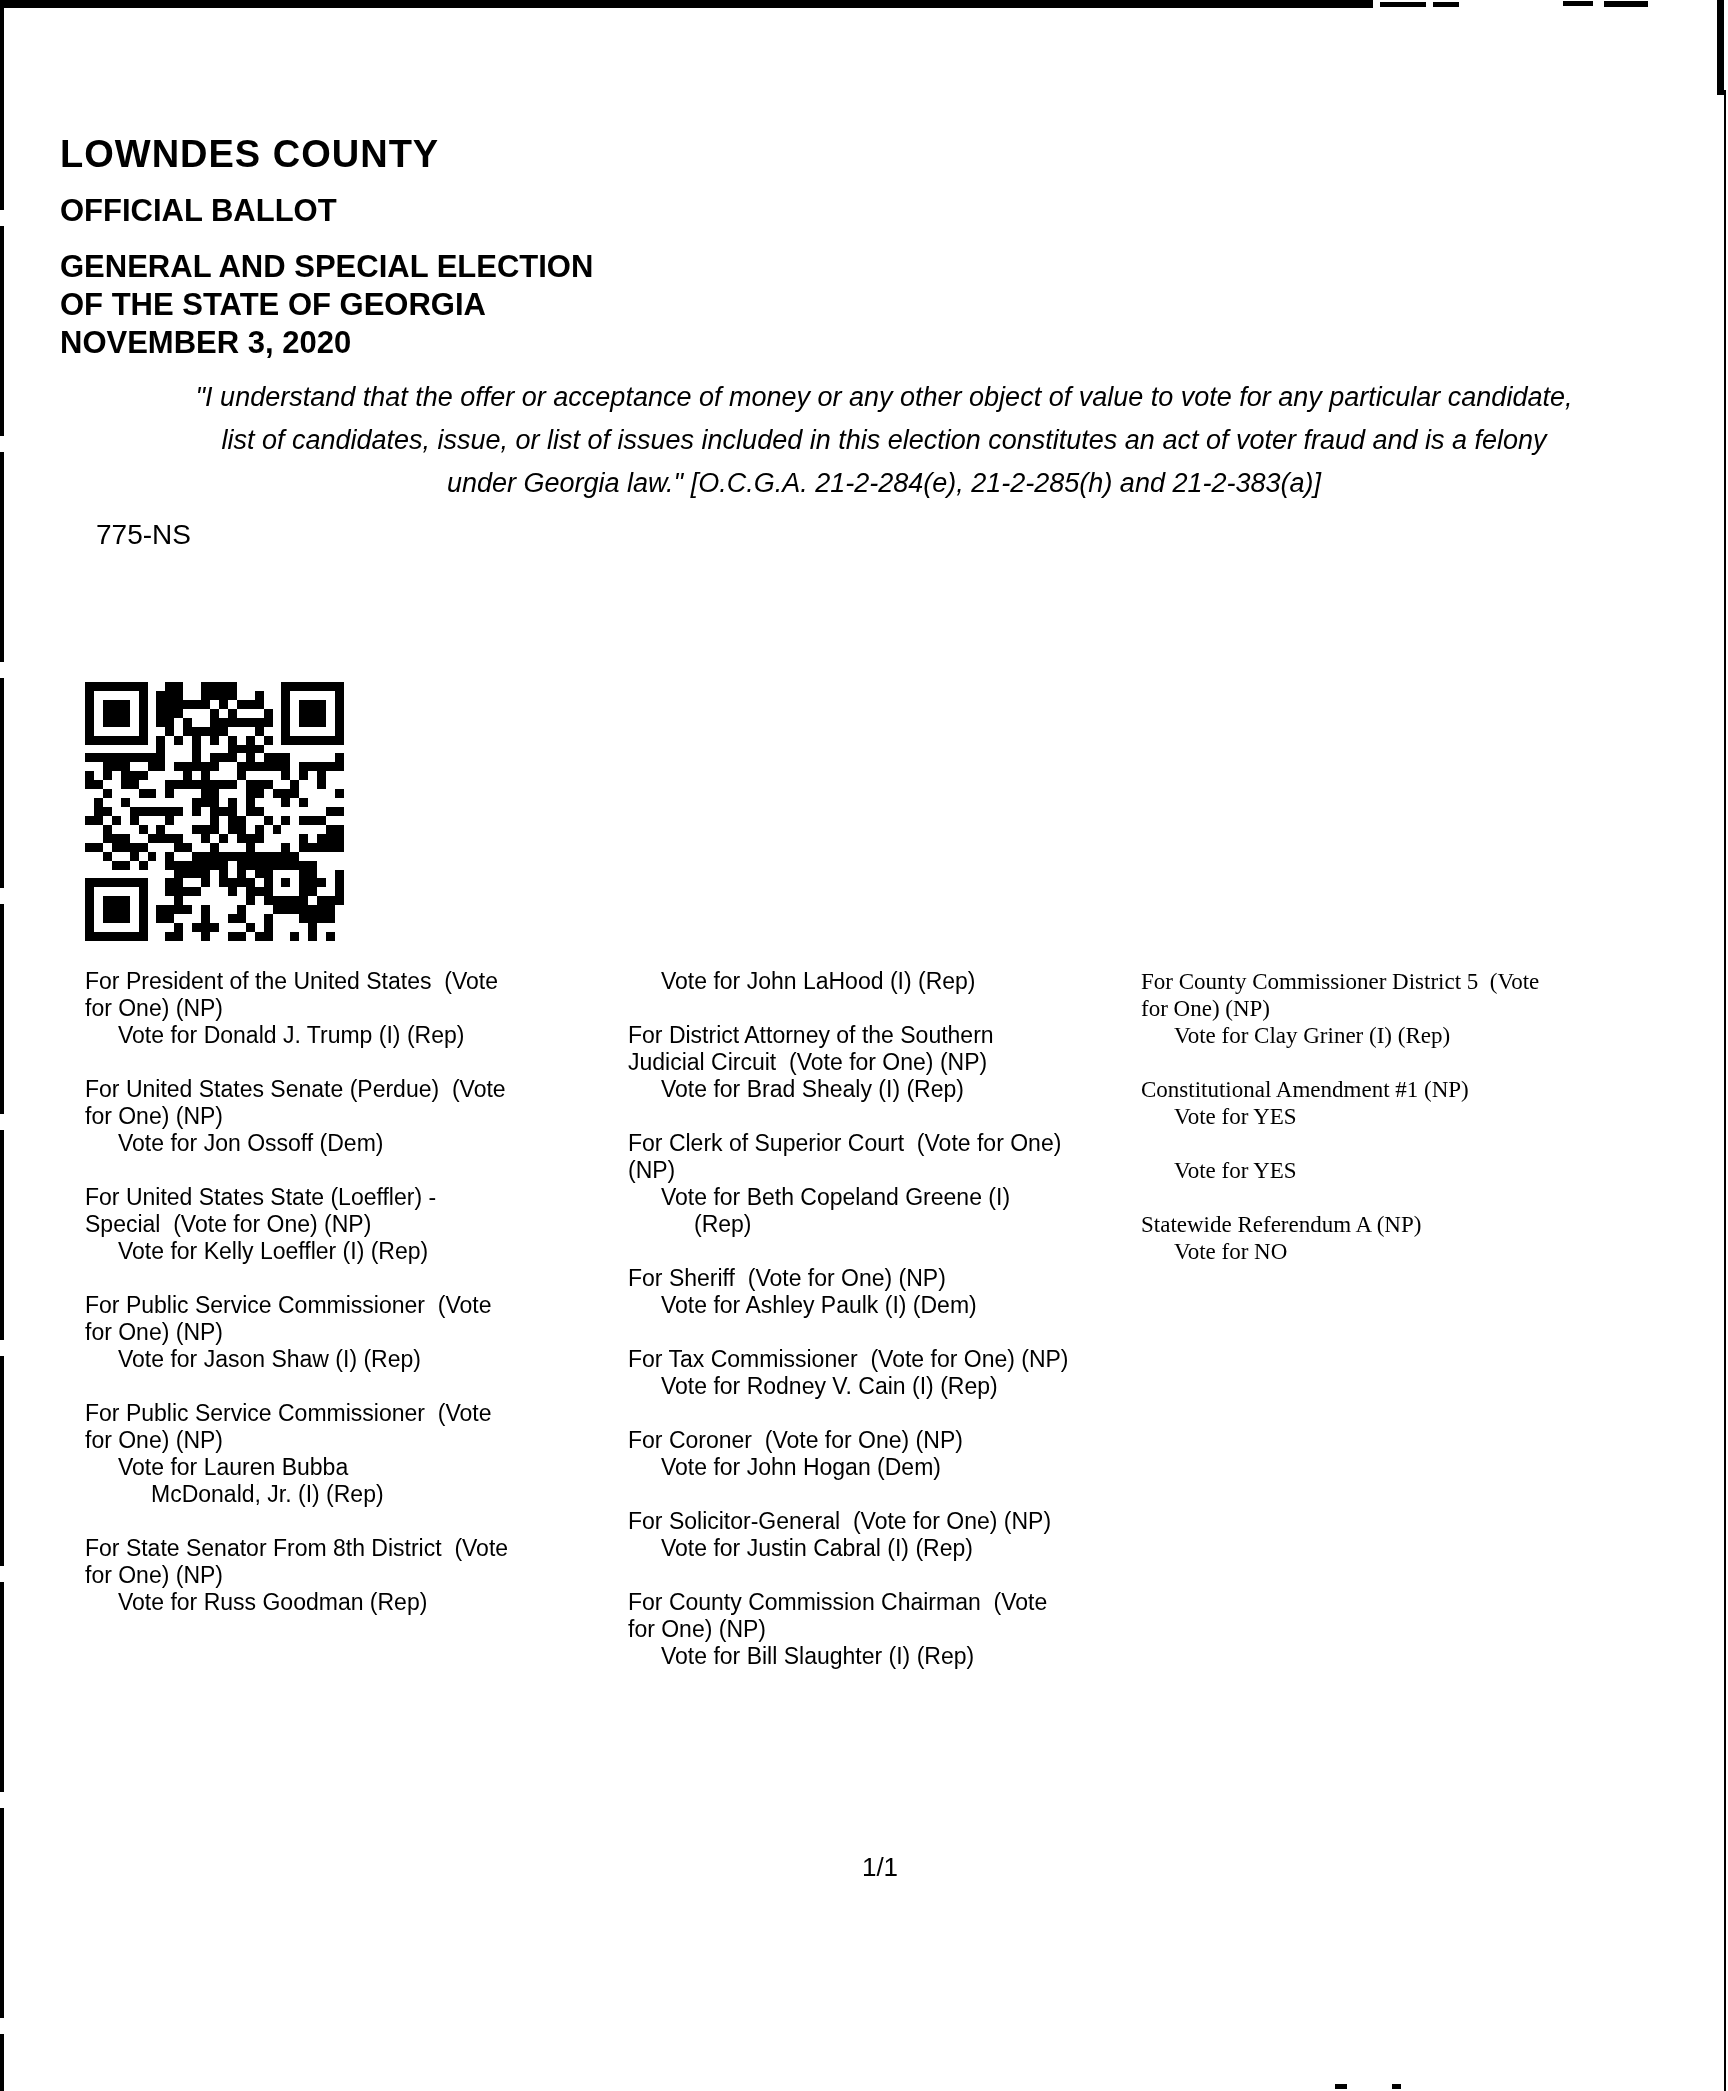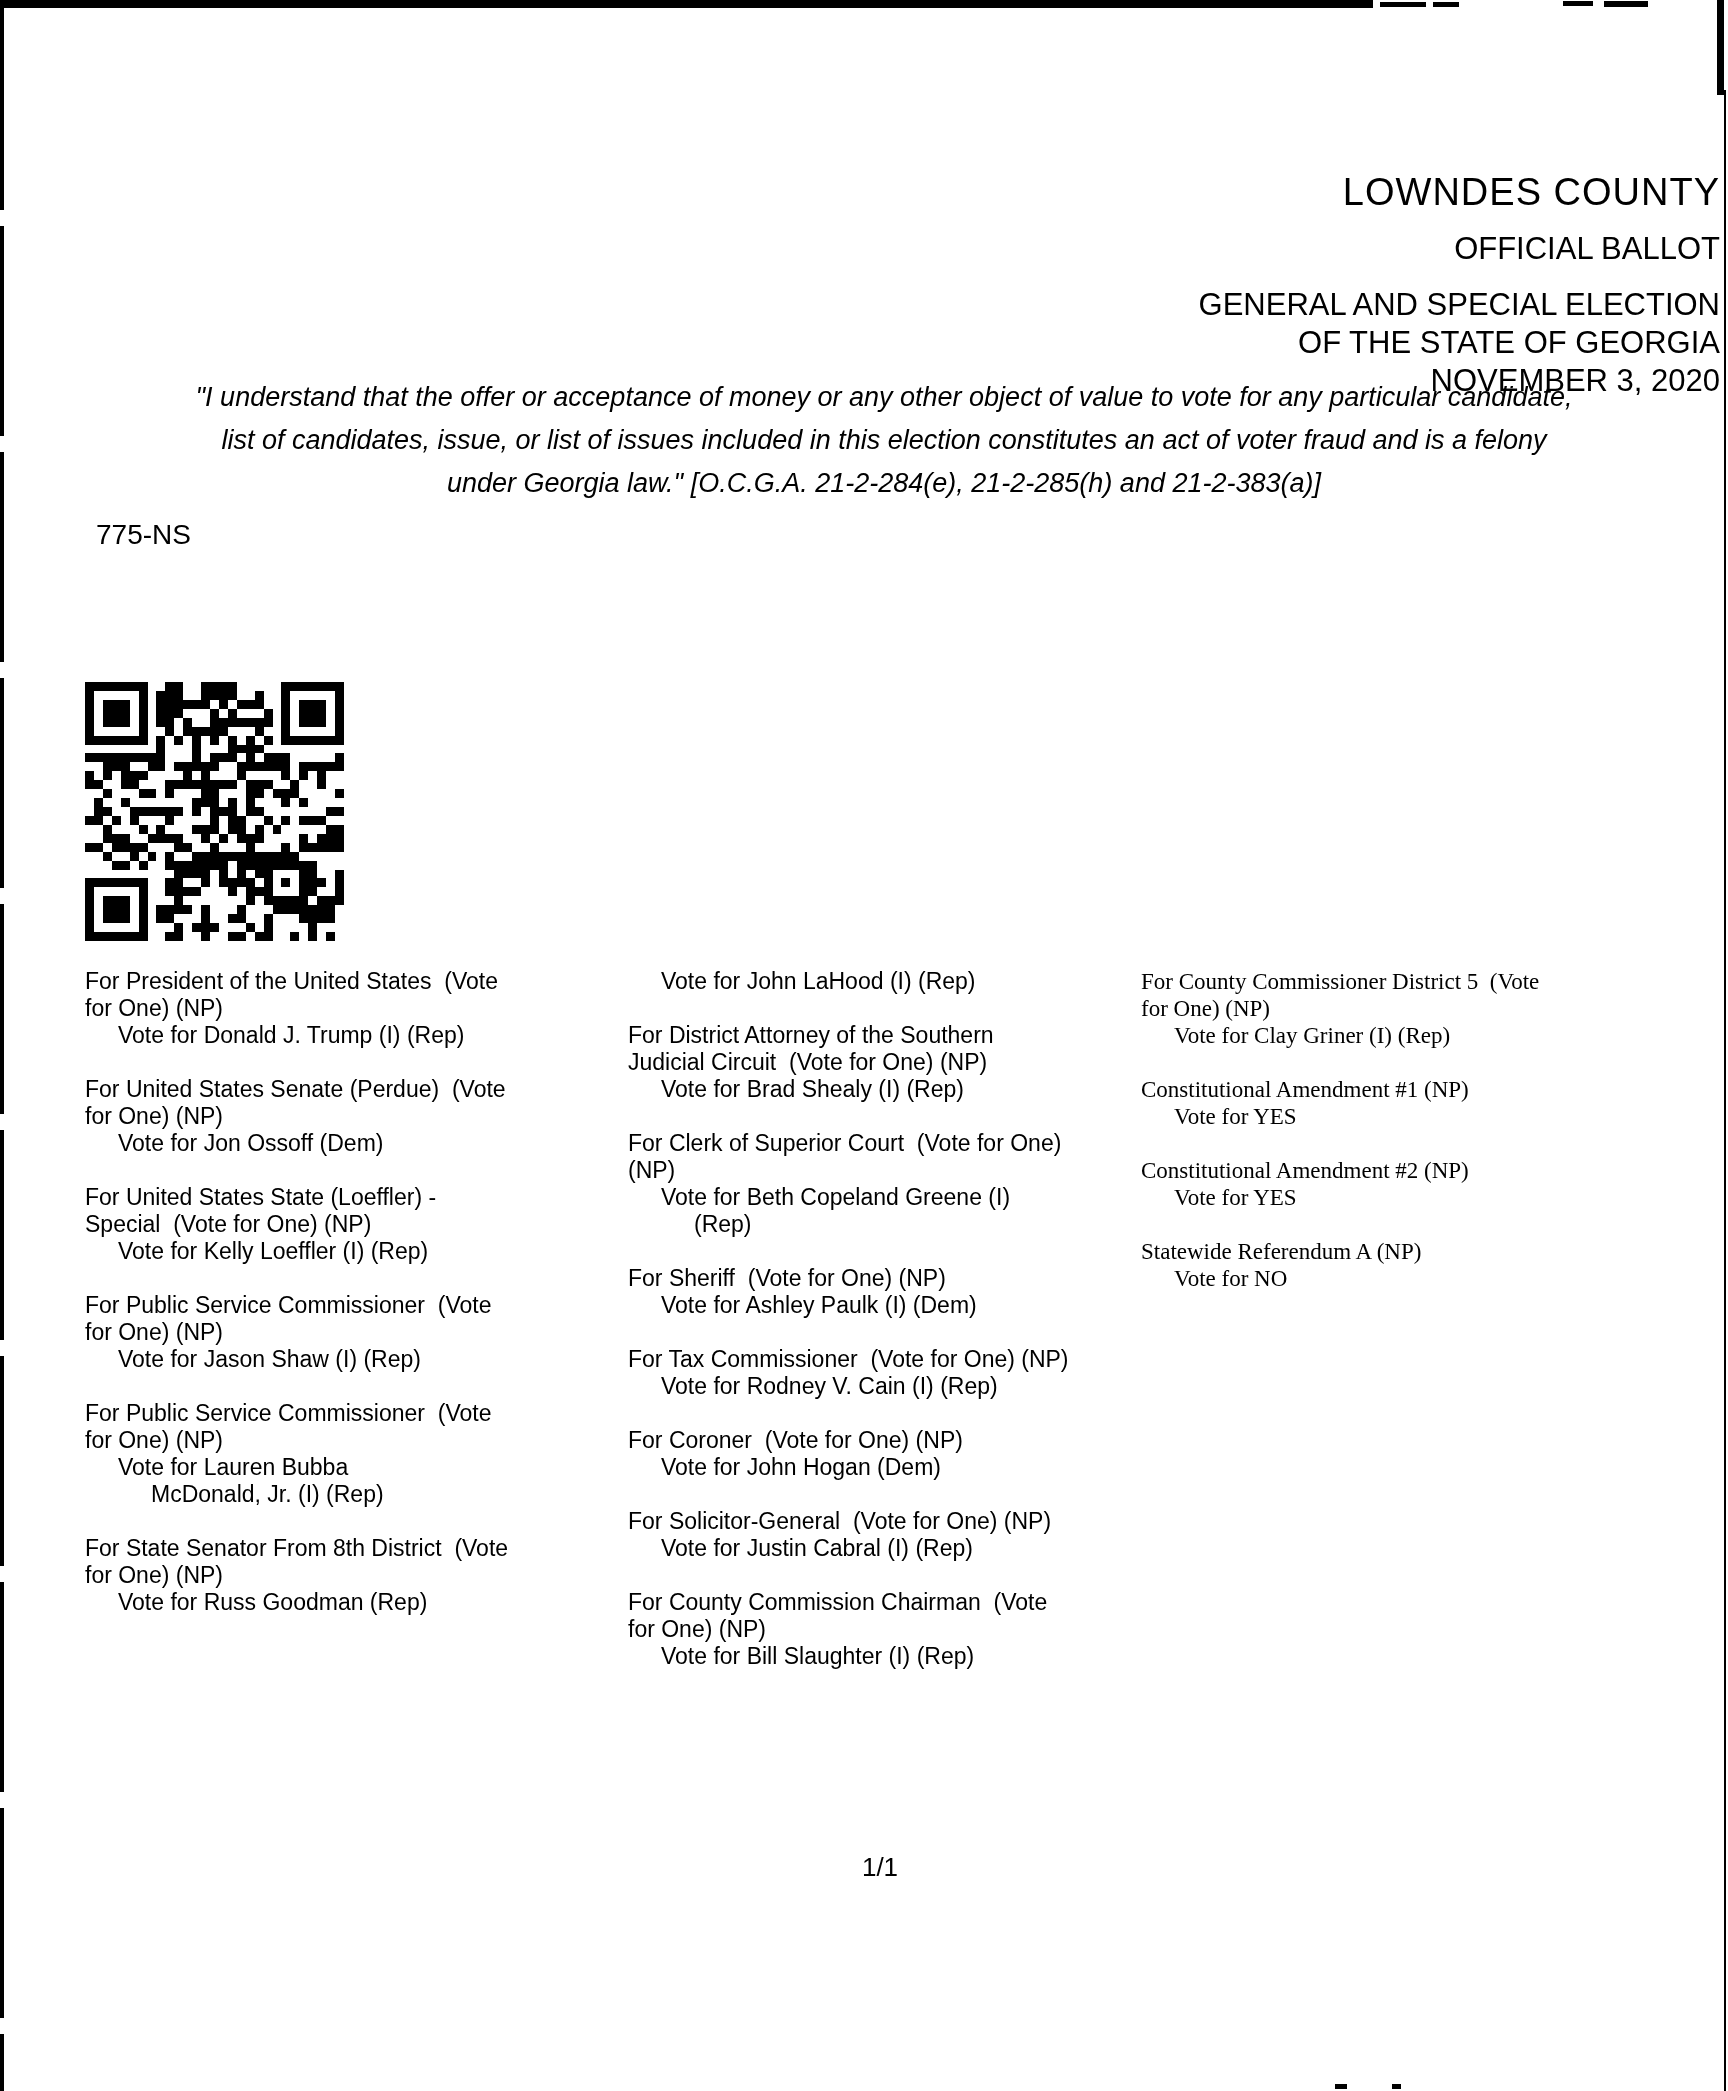--- a/index.html
+++ b/index.html
@@ -19,21 +19,21 @@
   .edge-left{
     left:0;top:0;width:4px;height:2091px;background:
     repeating-linear-gradient(180deg,#000 0 210px,#fff 210px 226px);
   }
   .edge-right-a{left:1717px;top:0;width:7px;height:95px;}
   .edge-right-c{left:1724px;top:90px;width:2px;height:2001px;}
   .edge-bottom-dot1{left:1335px;top:2084px;width:12px;height:5px;}
   .edge-bottom-dot2{left:1392px;top:2084px;width:9px;height:5px;}
 
   
-  .header{position:absolute;left:60px;top:132px;width:1660px;text-align:right;font-weight:normal;margin-top:38px;}
+  .header{position:absolute;left:60px;top:132px;width:1660px;text-align:left;font-weight:bold;}
   .county{font-size:38px;line-height:44px;letter-spacing:1px;}
   .ballot-title{font-size:31px;line-height:36px;margin-top:17px;}
   .election-lines{font-size:31px;line-height:38px;margin-top:19px;}
 
   .disclaimer{
     position:absolute;left:54px;top:376px;width:1660px;
     text-align:center;font-style:italic;font-size:27px;line-height:43px;
     white-space:pre-wrap;
   }
   .style-code{position:absolute;left:96px;top:519px;font-size:28px;}
@@ -601,21 +601,20 @@
     <div class="contest">
       <div class="c-title">For County Commissioner District 5  (Vote
 for One) (NP)</div>
       <div class="c-sel">Vote for Clay Griner (I) (Rep)</div>
     </div>
     <div class="contest">
       <div class="c-title">Constitutional Amendment #1 (NP)</div>
       <div class="c-sel">Vote for YES</div>
     </div>
     <div class="contest">
-      <div class="c-title">Constitutional Amendment #2 (NP)</div>
       <div class="c-sel">Vote for YES</div>
     </div>
     <div class="contest">
       <div class="c-title">Statewide Referendum A (NP)</div>
       <div class="c-sel">Vote for NO</div>
     </div>
   </div>
 
 <div class="footer">1/1</div>
 

